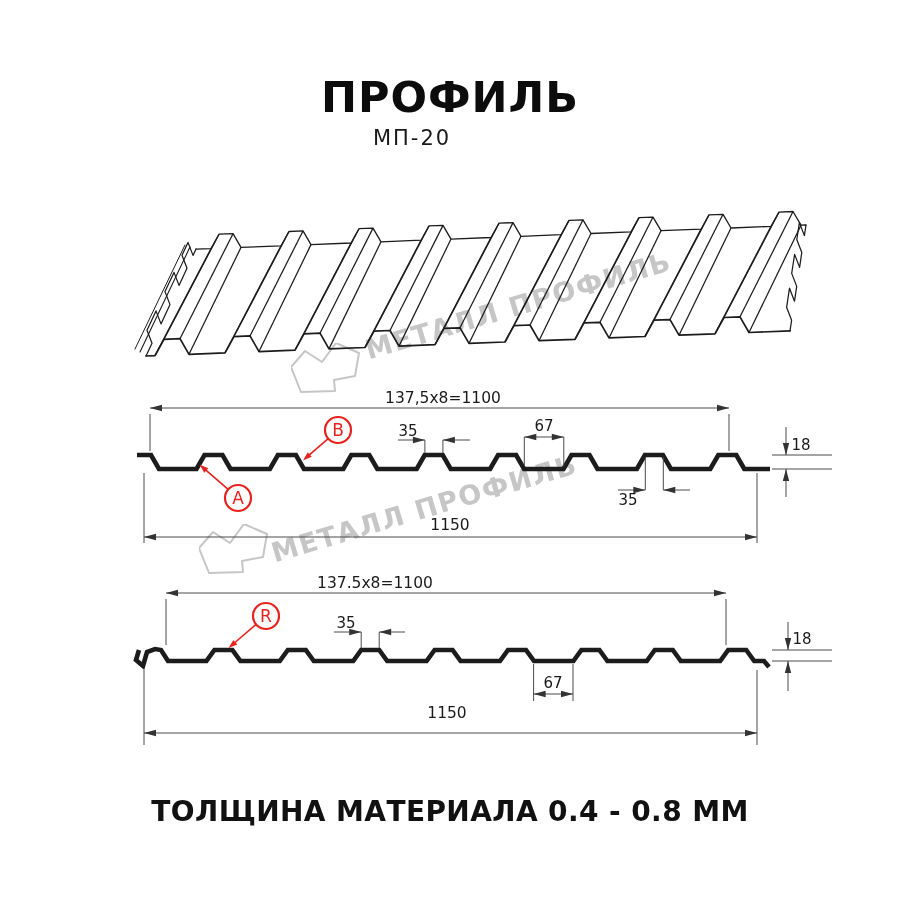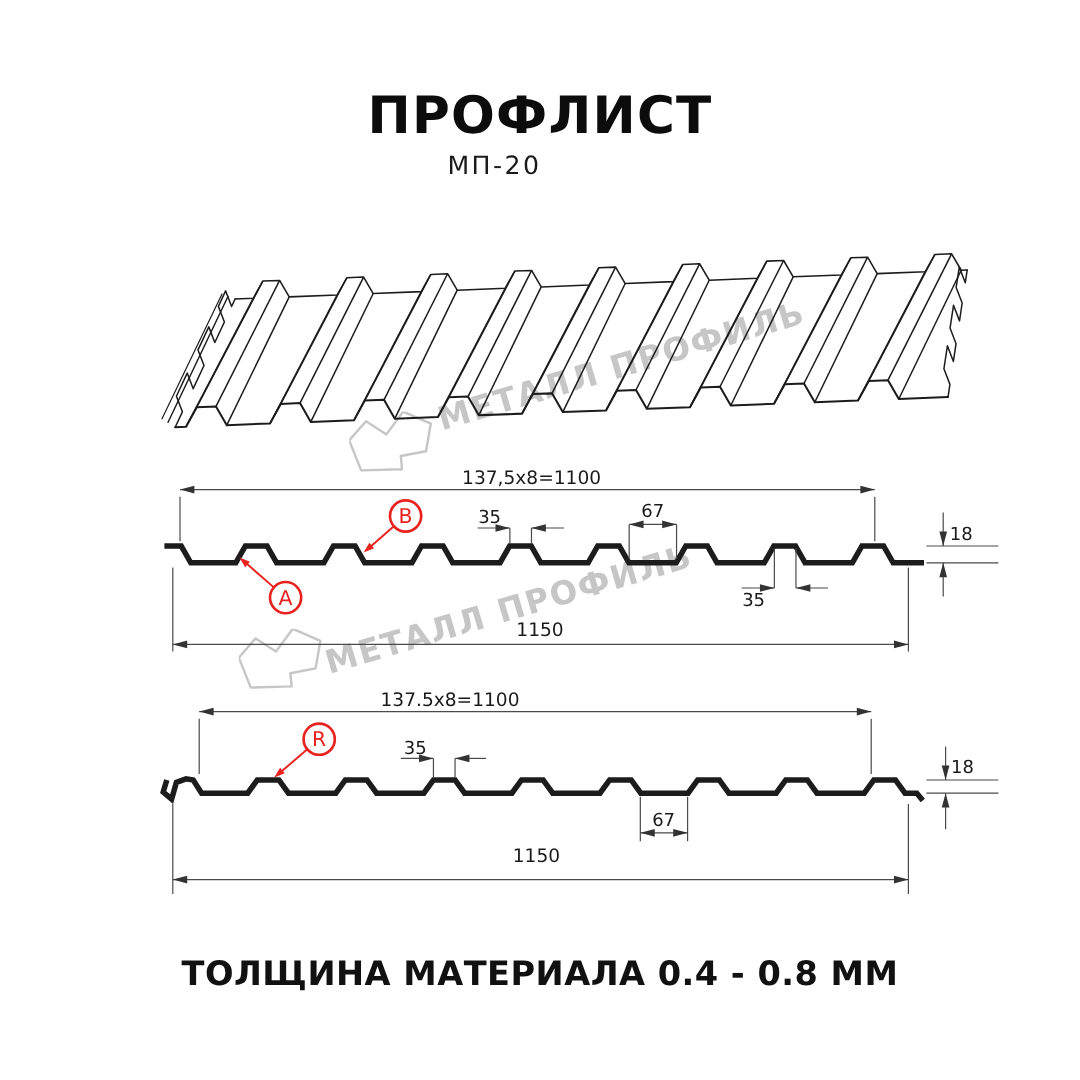--- a/index.html
+++ b/index.html
@@ -26,21 +26,21 @@
 <svg class="wm-logo wm1l" width="70" height="52" viewBox="0 0 70 52">
   <polygon points="0,24 14,8 31,19 45,0 68,10 64,33 43,37 44,48 10,49" fill="none" stroke="#c6c6c6" stroke-width="2" stroke-linejoin="round"></polygon>
 </svg>
 <div class="wm-text wm1t">МЕТАЛЛ ПРОФИЛЬ</div>
 
 <svg class="wm-logo wm2l" width="70" height="52" viewBox="0 0 70 52">
   <polygon points="0,24 14,8 31,19 45,0 68,10 64,33 43,37 44,48 10,49" fill="none" stroke="#c6c6c6" stroke-width="2" stroke-linejoin="round"></polygon>
 </svg>
 <div class="wm-text wm2t">МЕТАЛЛ ПРОФИЛЬ</div>
 
-<div class="page-title">ПРОФЛИСТ</div>
+<div class="page-title">ПРОФИЛЬ</div>
 <div class="page-sub">МП-20</div>
 <div class="footer-note">ТОЛЩИНА МАТЕРИАЛА 0.4 - 0.8 ММ</div>
 
 <svg id="draw" width="900" height="900" viewBox="0 0 900 900">
     <g>
       <polyline points="146.0,356.0 155.0,355.6 164.0,339.3 180.0,338.7 189.0,354.3 225.0,352.9 234.0,336.6 250.0,335.9 259.0,351.6 295.0,350.2 304.0,333.8 320.0,333.2 329.0,348.9 365.0,347.5 374.0,331.1 390.0,330.5 399.0,346.1 435.0,344.7 444.0,328.4 460.0,327.8 469.0,343.4 505.0,342.0 514.0,325.6 530.0,325.0 539.0,340.7 575.0,339.3 584.0,322.9 600.0,322.3 609.0,337.9 645.0,336.5 654.0,320.2 670.0,319.6 679.0,335.2 715.0,333.8 724.0,317.5 740.0,316.8 749.0,332.5 790.0,330.9" fill="none" stroke="#1c1c1c" stroke-width="1.7" stroke-linejoin="round" stroke-linecap="round"></polyline>
       <polyline points="196.0,249.2 211.0,248.6 219.0,234.2 233.0,233.7 241.0,247.4 281.0,245.8 289.0,231.5 303.0,230.9 311.0,244.6 351.0,243.0 359.0,228.7 373.0,228.1 381.0,241.8 421.0,240.2 429.0,225.9 443.0,225.4 451.0,239.1 491.0,237.5 499.0,223.2 513.0,222.6 521.0,236.3 561.0,234.7 569.0,220.4 583.0,219.8 591.0,233.5 631.0,231.9 639.0,217.6 653.0,217.1 661.0,230.7 701.0,229.2 709.0,214.8 723.0,214.3 731.0,228.0 771.0,226.4 779.0,212.1 793.0,211.5 801.0,225.2 806.0,225.0" fill="none" stroke="#1c1c1c" stroke-width="1.3" stroke-linejoin="round" stroke-linecap="round"></polyline>
       <line x1="155" y1="355.649" x2="211" y2="248.5644" stroke="#1c1c1c" stroke-width="1.25"></line>
       <line x1="164" y1="339.298" x2="219" y2="234.2476" stroke="#1c1c1c" stroke-width="1.25"></line>
       <line x1="180" y1="338.674" x2="233" y2="233.6932" stroke="#1c1c1c" stroke-width="1.25"></line>

